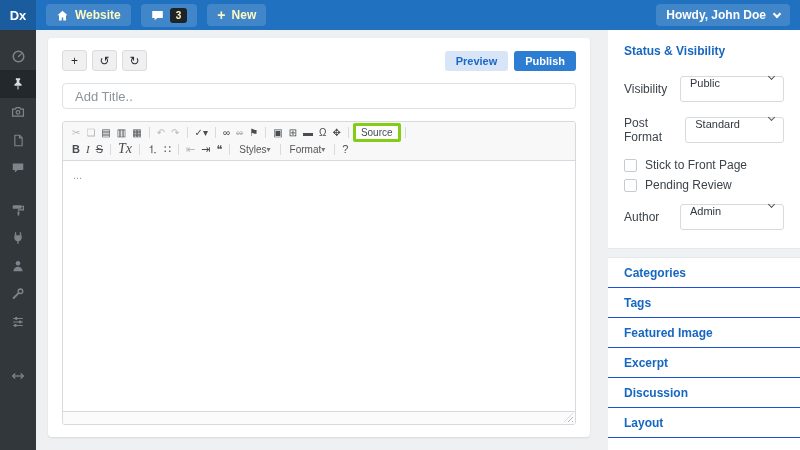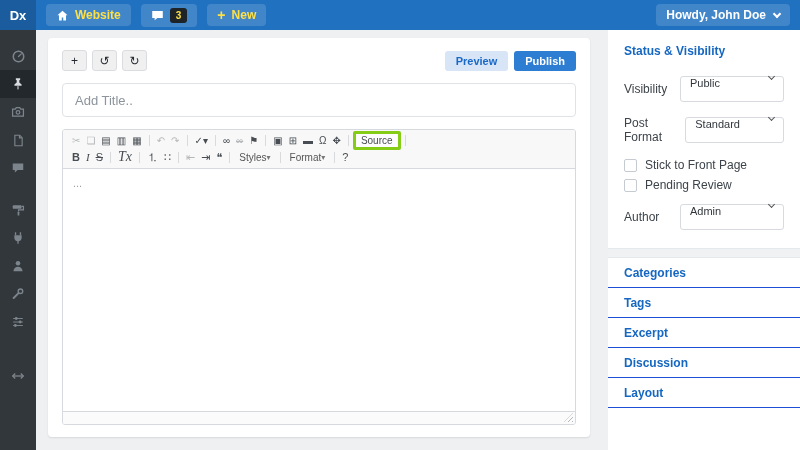--- a/index.html
+++ b/index.html
@@ -5,21 +5,21 @@
   * { margin:0; padding:0; box-sizing:border-box; }
   html,body { width:800px; height:450px; overflow:hidden; }
   body { font-family:"Liberation Sans", sans-serif; background:#eef0f1; }
   .screen { width:800px; height:450px; display:flex; flex-direction:column; }
 
   
   .topbar { height:30px; background:#2171c1; display:flex; align-items:center; flex-shrink:0; color:#fff; }
   .logo { width:36px; height:30px; background:rgba(0,0,0,.18); display:flex; align-items:center; justify-content:center;
           font-size:13px; font-weight:700; flex-shrink:0; }
   .tb-btn { display:flex; align-items:center; gap:6px; background:rgba(255,255,255,.15); border-radius:4px;
-            padding:4px 10px; margin-left:10px; font-size:12px; font-weight:700; color:#fde047; cursor:pointer; }
+            padding:4px 10px; margin-left:10px; font-size:12px; font-weight:700; color:#fef9c3; cursor:pointer; }
   .tb-btn svg { display:block; }
   .badge { background:#1d2327; border-radius:3px; font-size:10px; font-weight:700; padding:1px 6px; line-height:13px; }
   .tb-spacer { flex:1; }
   .user-menu { display:flex; align-items:center; gap:8px; background:rgba(255,255,255,.15); border-radius:4px;
                padding:4px 10px; margin-right:10px; font-size:12px; font-weight:700; cursor:pointer; }
   .chev { width:6px; height:6px; border-right:2px solid currentColor; border-bottom:2px solid currentColor;
           transform:rotate(45deg); margin-top:-3px; }
 
   
   .shell { flex:1; display:flex; min-height:0; }
@@ -40,21 +40,21 @@
   .card-top { display:flex; justify-content:space-between; align-items:center; margin-bottom:12px; }
   .mini-group { display:flex; gap:5px; }
   .mini-btn { width:25px; height:21px; background:#f0f0f1; border:1px solid #dadce0; border-radius:3px;
               display:flex; align-items:center; justify-content:center; font-size:12px; color:#24292e; cursor:pointer; }
   .pub-group { display:flex; gap:6px; }
   .preview-btn { background:#d7e5f7; color:#1a68c7; font-size:11px; font-weight:700; padding:4px 11px;
                  border-radius:3px; cursor:pointer; }
   .publish-btn { background:#2d7dd2; color:#fff; font-size:11px; font-weight:700; padding:4px 11px;
                  border-radius:3px; cursor:pointer; }
 
-  .title-input { width:100%; height:34px; border:1px solid #dfe2e6; border-radius:4px; padding:0 12px;
+  .title-input { width:100%; height:26px; border:1px solid #dfe2e6; border-radius:4px; padding:0 12px;
                  font-size:13px; color:#0f172a; font-family:"Liberation Sans", sans-serif; margin-bottom:12px; outline:none; }
   .title-input::placeholder { color:#8c949c; }
 
   
   .editor { flex:1; border:1px solid #d6dade; border-radius:3px; display:flex; flex-direction:column;
             overflow:hidden; min-height:0; }
   .ck-toolbar { background:#f8f8f8; border-bottom:1px solid #d6dade; padding:3px 6px 2px; }
   .ck-row { display:flex; align-items:center; height:15px; font-size:10px; color:#474d52; }
   .ck-row.r2 { height:18px; font-size:11px; }
   .ck-btn { padding:0 3px; cursor:pointer; white-space:nowrap; line-height:1; }
@@ -352,19 +352,20 @@
             <span>Admin</span>
             <span class="chev"></span>
           </div>
         </div>
       </div>
 
       <div class="strip"></div>
 
       <div class="acc-item">Categories</div>
       <div class="acc-item">Tags</div>
+      <div class="acc-item">Featured Image</div>
       <div class="acc-item">Excerpt</div>
       <div class="acc-item">Discussion</div>
       <div class="acc-item">Layout</div>
     </div>
 
   </div>
 </div>
 
 </body></html>

